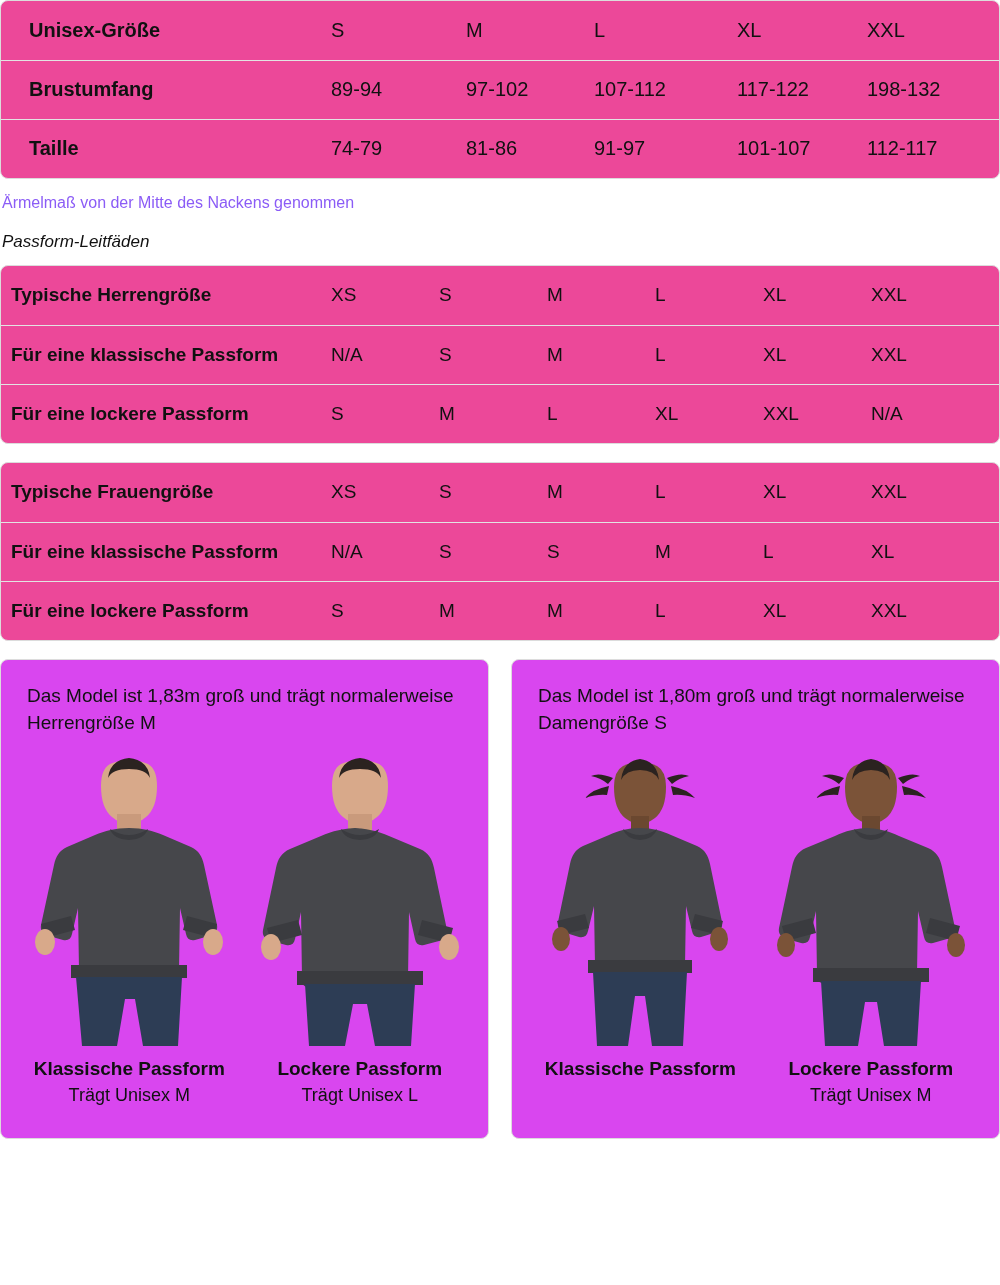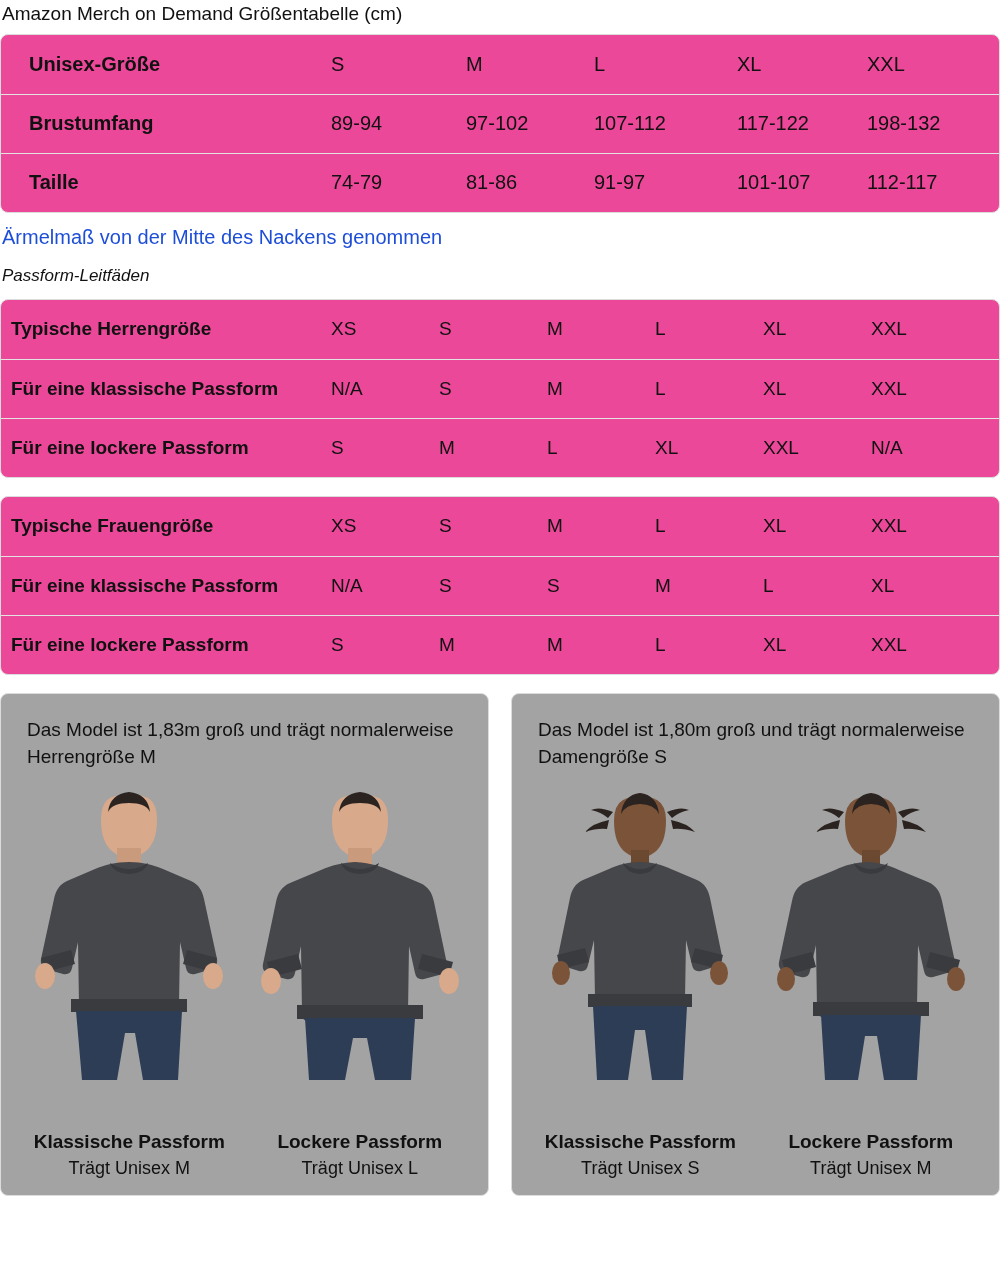--- a/index.html
+++ b/index.html
@@ -58,22 +58,22 @@
     font-size: 20px;
   }
   table.sizetable td { font-size: 20px; }
   .col-s  { width: 135px; }
   .col-m  { width: 128px; }
   .col-l  { width: 143px; }
   .col-xl { width: 130px; }
   .col-xxl{ width: auto; }
 
   .note {
-    font-size: 20px;
-    color: #1d4ed8;
+    font-size: 16px;
+    color: #8b5cf6;
     padding: 14px 2px 12px 2px;
     line-height: 20px;
   }
   .subhead {
     font-size: 17px;
     color: #111;
     padding: 6px 2px 12px 2px;
     line-height: 22px;
     font-style: italic;
   }
@@ -107,21 +107,21 @@
   .models {
     display: flex;
     gap: 22px;
     margin-top: 18px;
   }
   .modelcard {
     flex: 1 1 0;
     border: 1px solid #dcdcdc;
     border-radius: 8px;
     padding: 22px 18px 14px 18px;
-    background: #a3a3a3;
+    background: #d946ef;
     min-height: 480px;
   }
   .modelcard .mtext {
     font-size: 19px;
     line-height: 27px;
     color: #111;
     padding-left: 8px;
     margin-bottom: 10px;
   }
   .figrow {
@@ -146,36 +146,34 @@
   }
   .capcell {
     width: 48%;
     text-align: center;
   }
   .capcell .t1 {
     font-size: 19px;
     font-weight: 700;
     color: #111;
     line-height: 26px;
-    margin-top: 39px;
   }
   .capcell .t2 {
     font-size: 18px;
     font-weight: 400;
     color: #111;
     line-height: 26px;
   }
   svg.figure { display: block; }
 </style>
 </head>
 <body>
 
 <div class="page">
 
-  <div class="title">Amazon Merch on Demand Größentabelle (cm)</div>
 
   <div class="card">
     <table class="sizetable">
       <tbody>
         <tr>
           <th class="rowhead col-label">Unisex-Größe</th>
           <td class="col-s">S</td>
           <td class="col-m">M</td>
           <td class="col-l">L</td>
           <td class="col-xl">XL</td>
@@ -457,21 +455,20 @@
             <path d="M47 212 h116 v14 h-116 z" fill="#3a3b3f"></path>
             <ellipse cx="20" cy="189" rx="9" ry="12" fill="#7b5338"></ellipse>
             <ellipse cx="190" cy="189" rx="9" ry="12" fill="#7b5338"></ellipse>
             <path d="M55 225 h100 l-4 65 h-33 l-7 -44 h-12 l-7 44 h-33 z" fill="#2d3d55"></path>
           </svg>
         </div>
       </div>
       <div class="captions">
         <div class="capcell">
           <div class="t1">Klassische Passform</div>
-          <div class="t2">Trägt Unisex S</div>
         </div>
         <div class="capcell">
           <div class="t1">Lockere Passform</div>
           <div class="t2">Trägt Unisex M</div>
         </div>
       </div>
     </div>
 
   </div>
 </div>

